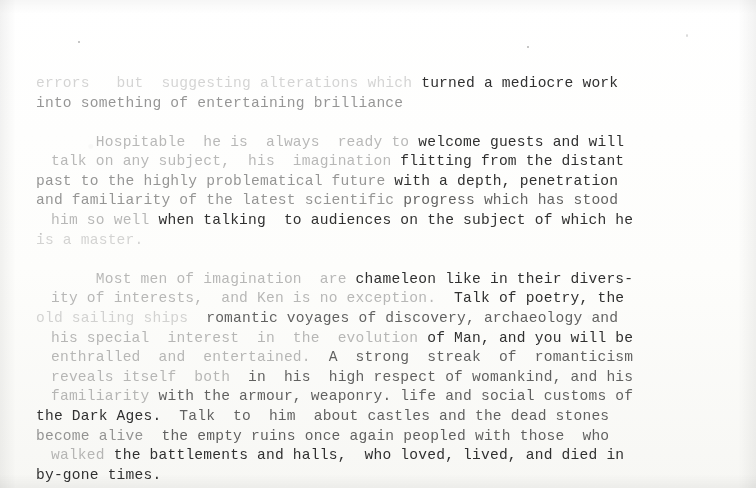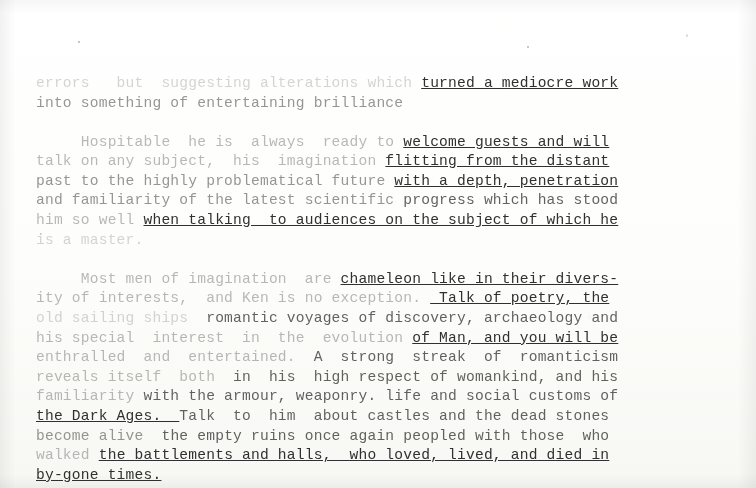--- a/index.html
+++ b/index.html
@@ -57,24 +57,24 @@
     font-size: 14.6px;
     line-height: 19.6px;
     letter-spacing: 0.2px;
     white-space: pre-wrap;
   }
   .para { margin: 0 0 0 0; }
   .para + .para { margin-top: 19.5px; }
   .line { display: block; white-space: pre; }
 
   
-  .f1 { color: #2a2a2a; opacity: .97; text-decoration: underline; }
+  .f1 { color: #2a2a2a; opacity: .97; }
   .f2 { color: #3b3b3b; opacity: .8; }
   .f3 { color: #565656; opacity: .62; margin-top: 29px; }
-  .f4 { color: #6d6d6d; opacity: .48; }
+  .f4 { color: #6d6d6d; opacity: .48; margin-left: 15px; }
   .f5 { color: #8a8a8a; opacity: .36; }
 </style>
 </head>
 <body>
 
 <div id="page">
   <div id="speck-a"></div>
   <div id="speck-b"></div>
   <div id="speck-c"></div>
   <div id="speck-d"></div>

